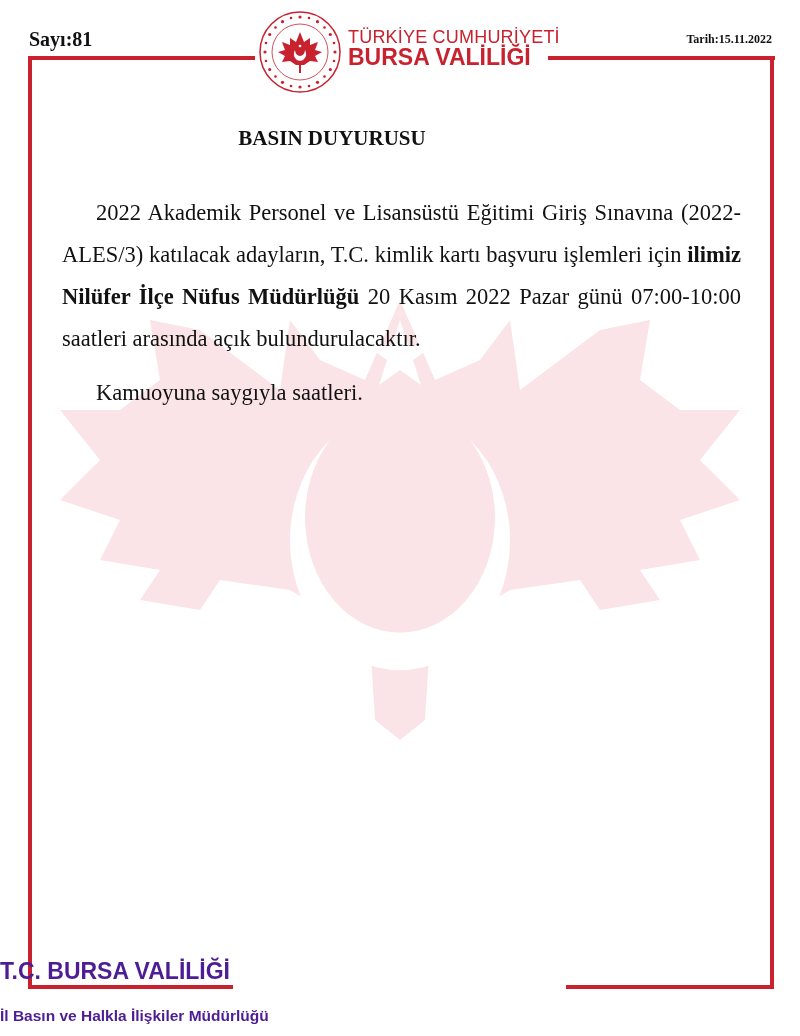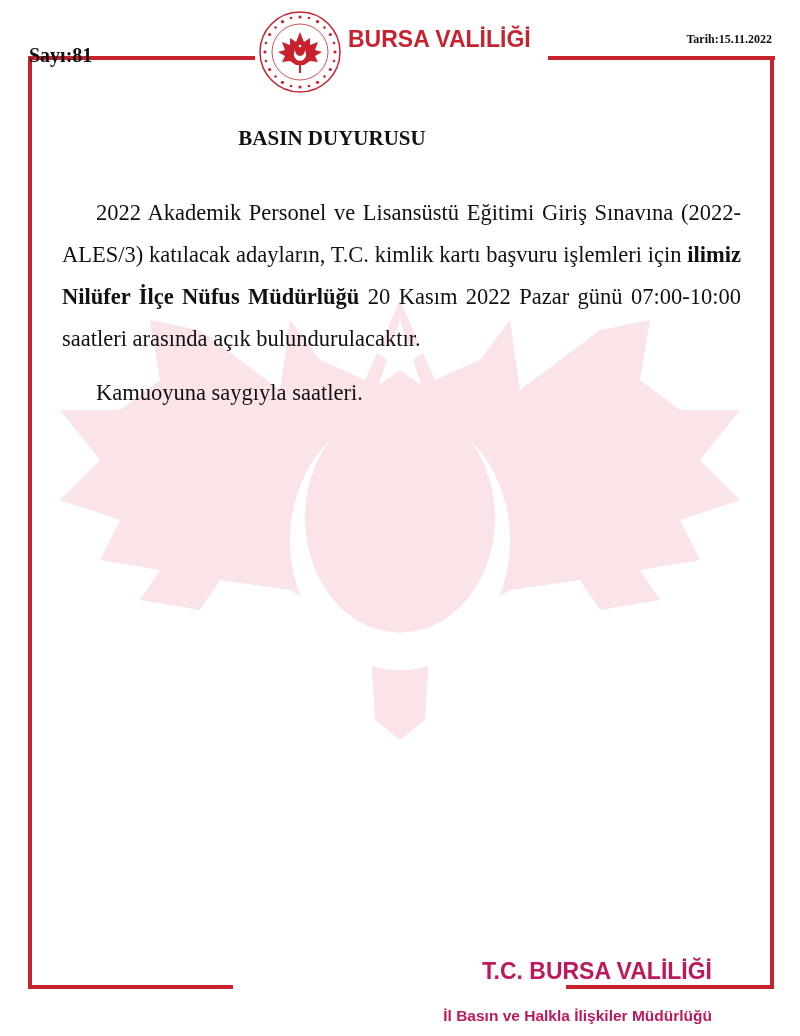--- a/index.html
+++ b/index.html
@@ -1,29 +1,29 @@
 <!DOCTYPE html>
 <html><head>
 <meta charset="utf-8">
 <style>
   html, body { margin: 0; padding: 0; background: #ffffff; }
   body { width: 800px; height: 1036px; position: relative; overflow: hidden; font-family: "Liberation Serif", serif; color: #111; }
   .frame-line { position: absolute; background: #c8222f; }
   .watermark { position: absolute; left: 40px; top: 300px; width: 720px; height: 480px; }
-  .header-left { position: absolute; left: 29px; top: 44px; font-weight: bold; font-size: 20px; }
+  .header-left { position: absolute; left: 29px; top: 28px; font-weight: bold; font-size: 20px; }
   .header-right { position: absolute; right: 28px; top: 32px; font-weight: bold; font-size: 12px; }
   .emblem { position: absolute; left: 258px; top: 10px; width: 84px; height: 84px; }
   .brand { position: absolute; left: 348px; top: 28px; font-family: "Liberation Sans", sans-serif; color: #c8222f; line-height: 1; }
   .brand .l1 { font-size: 18px; letter-spacing: 0.2px; }
   .brand .l2 { font-size: 23px; font-weight: bold; }
   .title { position: absolute; left: 0; width: 664px; top: 126px; text-align: center; font-weight: bold; font-size: 21px; }
   .body { position: absolute; left: 50px; width: 703px; top: 180px; font-size: 22.5px; line-height: 42px; text-align: justify; }
   .body p { margin: 12px; text-indent: 34px; }
   .body b { font-weight: bold; }
-  .footer { position: absolute; left: 0; width: 712px; top: 958px; text-align: right; font-family: "Liberation Sans", sans-serif; color: #be185d; }
+  .footer { position: absolute; left: 0; width: 712px; top: 958px; text-align: left; font-family: "Liberation Sans", sans-serif; color: #4c1d95; }
   .footer .f1 { font-size: 23px; font-weight: bold; }
   .footer .f2 { font-size: 15.5px; font-weight: bold; margin-top: 22px; }
 </style>
 </head>
 <body>
 
 <svg class="watermark" viewBox="0 0 720 480">
   <path fill="#fbe4e7" d="M360 0 L395 80 L440 60 L470 20 L480 90 L520 60 L560 30 L610 20 L600 80 L640 110 L700 110 L660 160 L700 200 L640 220 L660 260 L600 270 L620 300 L560 310 L540 280 L470 290 L420 320 L390 340 L385 420 L360 440 L335 420 L330 340 L300 320 L250 290 L180 280 L160 310 L100 300 L120 270 L60 260 L80 220 L20 200 L60 160 L20 110 L80 110 L120 80 L110 20 L160 30 L200 60 L240 90 L250 20 L280 60 L325 80 Z"></path>
   <path fill="#ffffff" d="M360 20 L368 45 L394 45 L373 60 L381 85 L360 70 L339 85 L347 60 L326 45 L352 45 Z"></path>
   <path fill="#ffffff" d="M290 140 A110 130 0 1 0 430 140 A95 115 0 1 1 290 140 Z"></path>
@@ -67,20 +67,21 @@
     <circle cx="8" cy="33" r="1.3"></circle>
       <circle cx="17.5" cy="17.5" r="1.3"></circle>
       <circle cx="33" cy="8" r="1.3"></circle>
   </g>
   <path fill="#c8222f" d="M42 22 L46 32 L52 28 L52 35 L60 32 L57 40 L64 42 L57 46 L60 52 L52 51 L46 55 L43 55 L43 63 L41 63 L41 55 L38 55 L32 51 L24 52 L27 46 L20 42 L27 40 L24 32 L32 35 L32 28 L38 32 Z"></path>
   <path fill="#fff" d="M37 40 A6 7 0 1 0 47 40 A5 6 0 1 1 37 40 Z"></path>
   <circle cx="42" cy="36" r="1.3" fill="#fff"></circle>
 </svg>
 
 <div class="brand">
+  <div class="l1">TÜRKİYE CUMHURİYETİ</div>
   <div class="l2">BURSA VALİLİĞİ</div>
 </div>
 
 <div class="title">BASIN DUYURUSU</div>
 
 <div class="body">
   <p><span>2022 Akademik Personel ve Lisansüstü Eğitimi Giriş Sınavına (2022-ALES/3) katılacak adayların, T.C. kimlik kartı başvuru işlemleri için </span><b>ilimiz Nilüfer İlçe Nüfus Müdürlüğü</b><span> 20 Kasım 2022  Pazar günü 07:00-10:00 saatleri arasında açık bulundurulacaktır.</span></p>
   <p>Kamuoyuna saygıyla saatleri.</p>
 </div>
 

